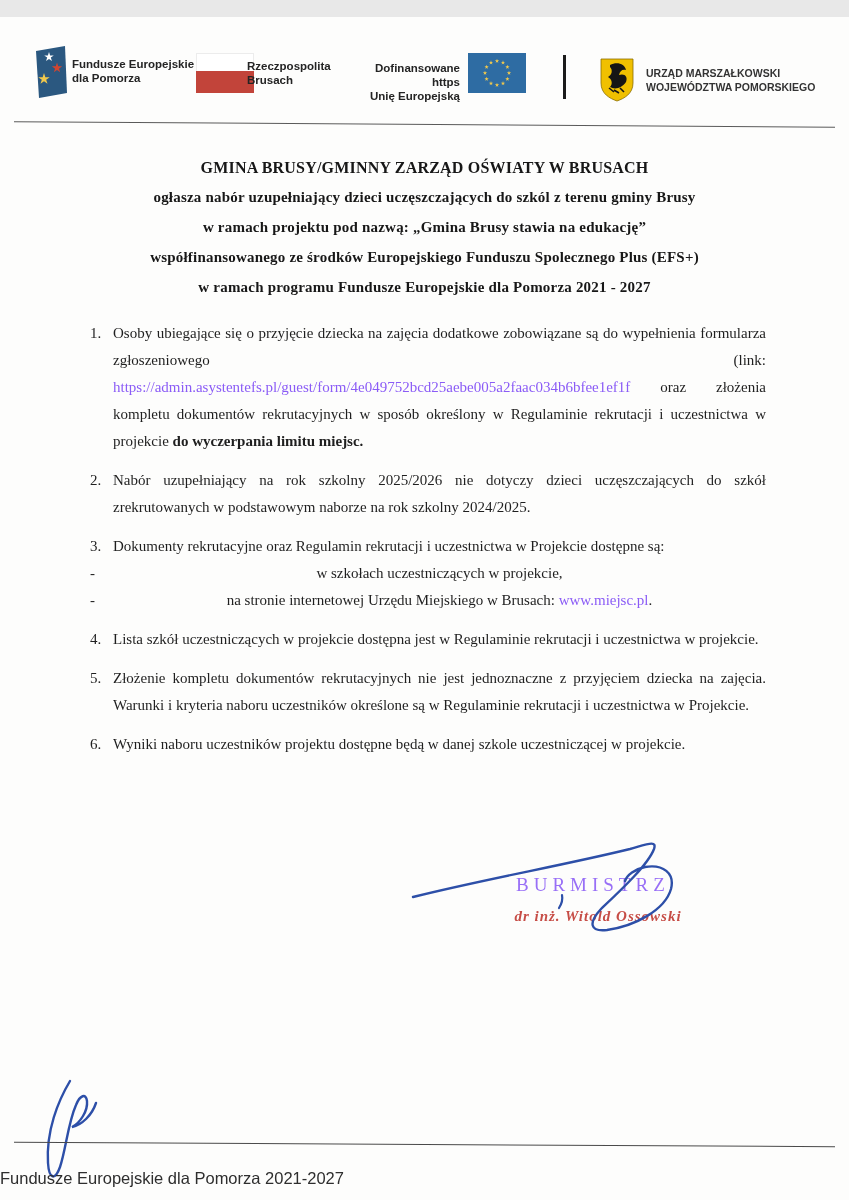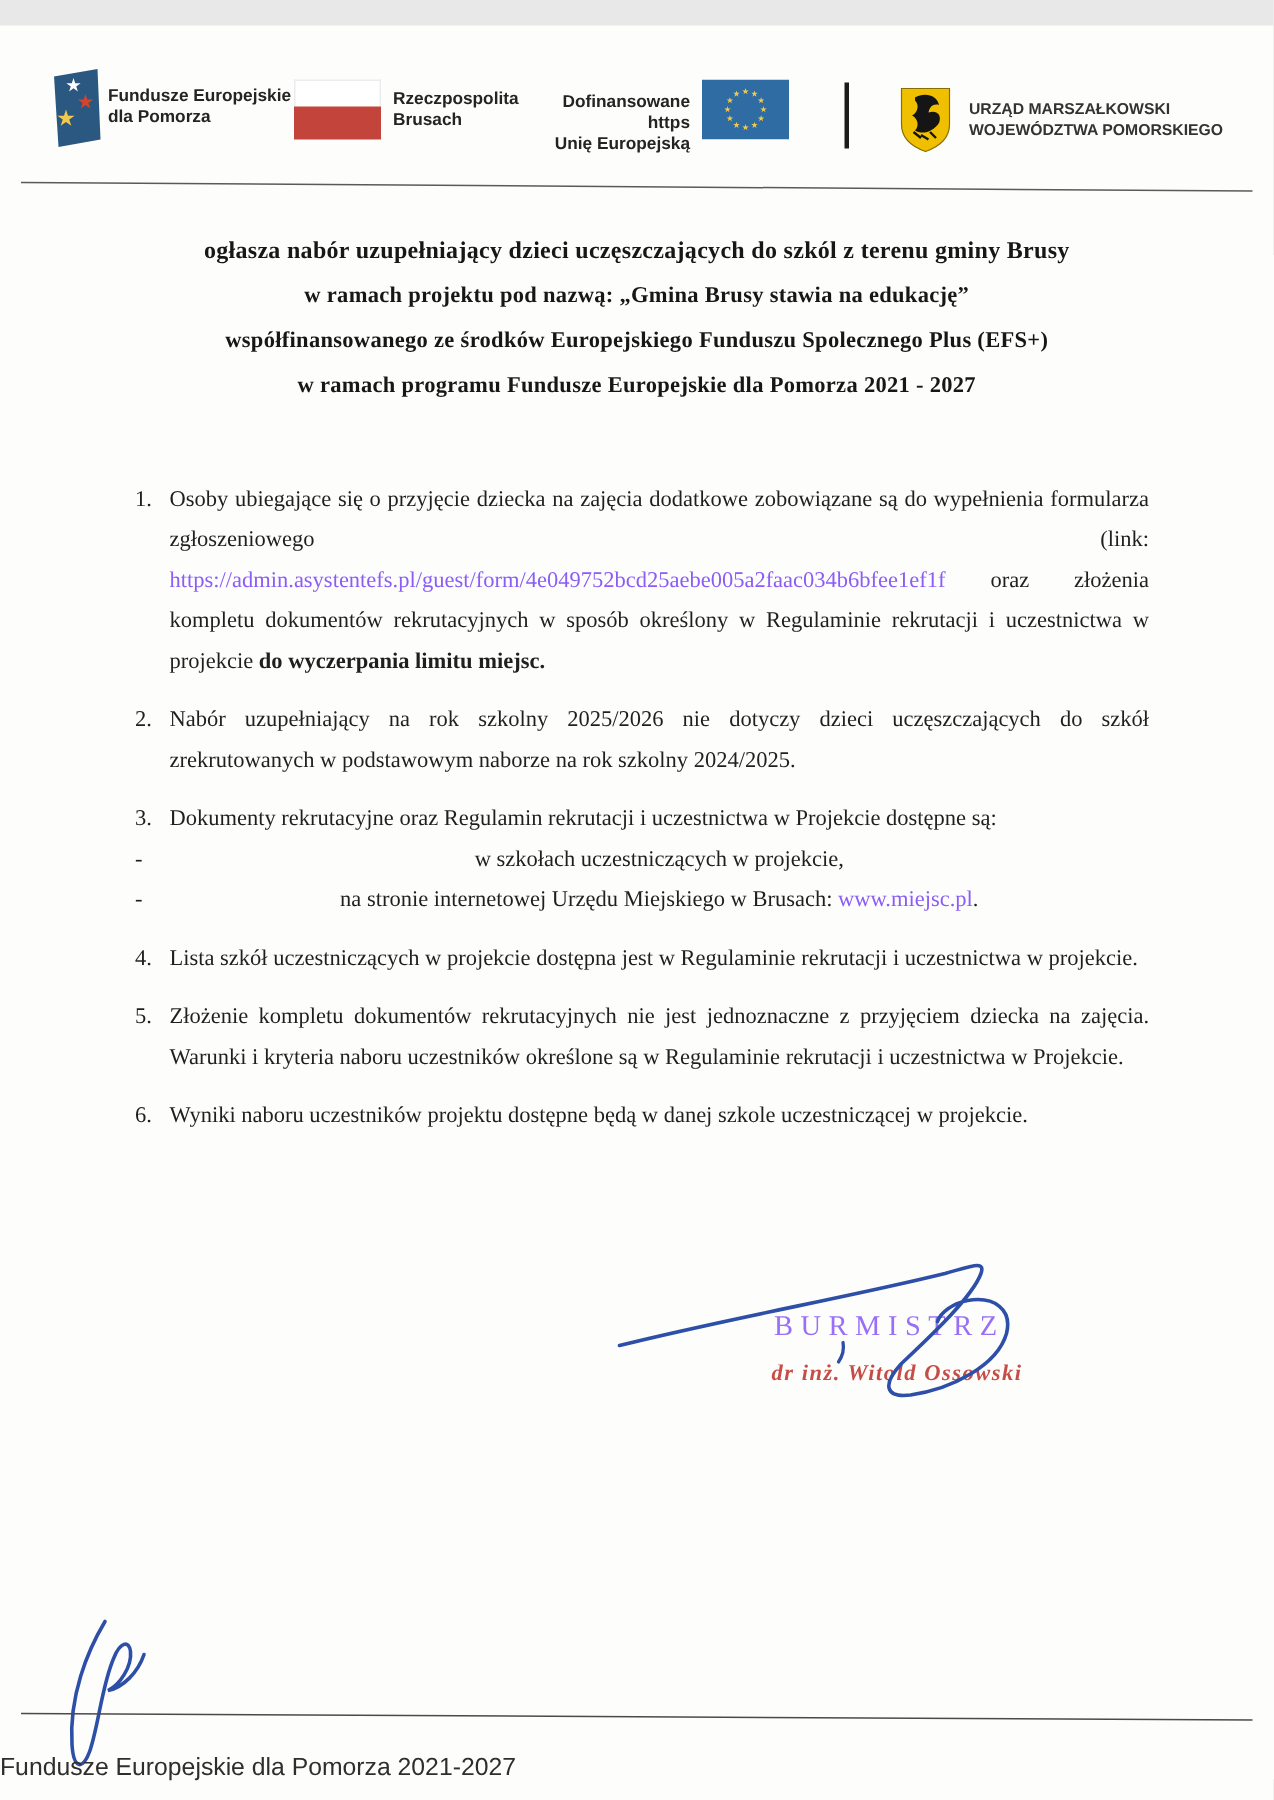--- a/index.html
+++ b/index.html
@@ -7,21 +7,21 @@
         overflow:hidden;font-family:"Liberation Serif",serif;color:#1f1f1f;}
 
   
   .header{position:absolute;top:0;left:0;right:0;height:105px;font-family:"Liberation Sans",sans-serif;}
   .fe-flag{position:absolute;left:33px;top:28px;}
   .logo-text{position:absolute;font-weight:bold;color:#242424;}
   .fe-text{left:72px;top:40px;font-size:11.5px;line-height:14px;}
   .pl-flag{position:absolute;left:196px;top:36px;width:58px;height:40px;}
   .pl-flag .w{height:17px;background:#fff;border:1px solid #ececec;border-bottom:none;}
   .pl-flag .r{height:22px;background:#c2443a;}
-  .pl-text{left:262px;top:42px;font-size:11.5px;line-height:14px;}
+  .pl-text{left:247px;top:42px;font-size:11.5px;line-height:14px;}
   .eu-text{left:352px;top:44px;width:108px;text-align:right;font-size:11.5px;line-height:14px;}
   .eu-flag{position:absolute;left:468px;top:36px;}
   .divider{position:absolute;left:563px;top:38px;width:3px;height:44px;background:#1b1b1b;}
   .shield{position:absolute;left:598px;top:40px;}
   .um-text{left:646px;top:50px;width:196px;font-size:10.5px;line-height:13.5px;color:#333;}
 
   .rule{position:absolute;border-top:1.4px solid #5a5a5a;}
   .header-rule{top:107px;left:14px;right:14px;transform:rotate(0.4deg);}
 
   
@@ -117,20 +117,21 @@
     </svg>
     <div class="logo-text um-text">
       <div>URZĄD MARSZAŁKOWSKI</div>
       <div>WOJEWÓDZTWA POMORSKIEGO</div>
     </div>
   </div>
 
   <div class="rule header-rule"></div>
 
   <div class="title">
+    <p>GMINA BRUSY/GMINNY ZARZĄD OŚWIATY W BRUSACH</p>
     <p>ogłasza nabór uzupełniający dzieci uczęszczających do szkól z terenu gminy Brusy</p>
     <p>w ramach projektu pod nazwą: „Gmina Brusy stawia na edukację”</p>
     <p>współfinansowanego ze środków Europejskiego Funduszu Spolecznego Plus (EFS+)</p>
     <p>w ramach programu Fundusze Europejskie dla Pomorza 2021 - 2027</p>
   </div>
 
   <div class="content">
 
     <div class="item">
       <span class="num">1.</span>

